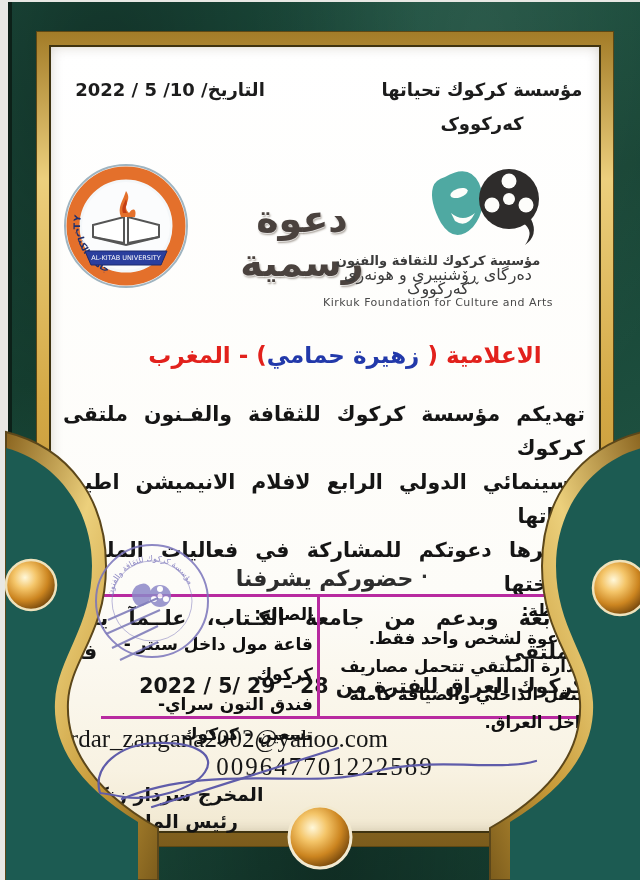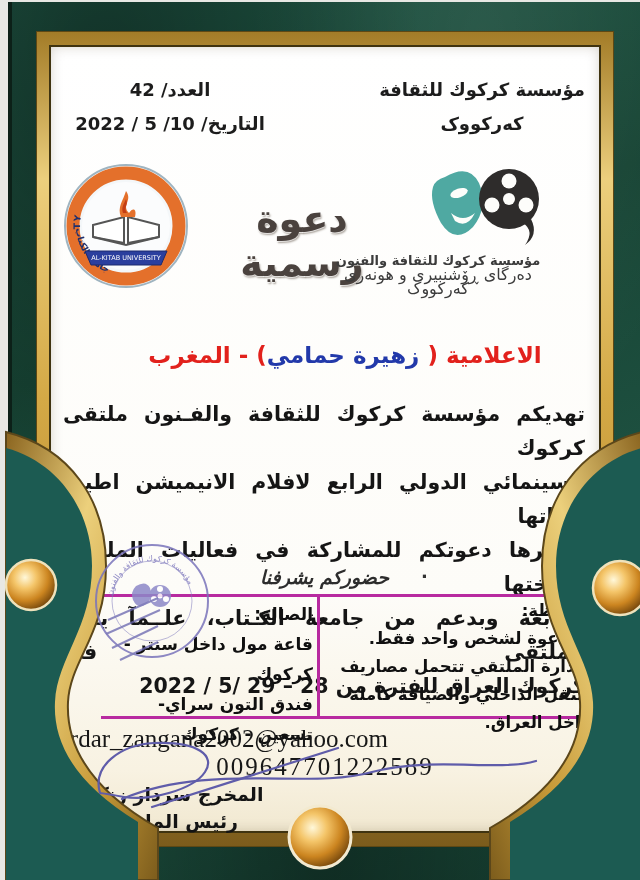--- a/index.html
+++ b/index.html
@@ -44,21 +44,21 @@
            font-size:23px;font-weight:bold;letter-spacing:.5px;padding-left:40px;}
   .red{color:#e2211c;} .blue{color:#2239aa;}
 
   
   .body-par{position:absolute;right:16px;left:14px;top:352px;
             font-size:20.5px;font-weight:bold;line-height:34px;color:#151515;}
   .jline{text-align:justify;text-align-last:justify;}
   .rline{text-align:right;}
 
   .attendance{position:absolute;left:0;right:1px;top:521px;text-align:center;
-              font-size:19px;font-weight:bold;color:#2d2d2d;letter-spacing:.5px;font-style:italic;}
+              font-size:22px;font-weight:bold;color:#2d2d2d;letter-spacing:.5px;}
   .stray-dot{position:absolute;left:372px;top:516px;font-size:18px;font-weight:bold;color:#333;}
 
   
   .tl-top{position:absolute;left:40px;right:6px;top:549px;height:3px;background:#b82aa0;}
   .tl-bot{position:absolute;left:52px;right:6px;top:671px;height:3px;background:#b82aa0;}
   .tl-div{position:absolute;left:268px;top:549px;width:3px;height:125px;background:#b82aa0;}
 
   .venue{position:absolute;left:54px;width:210px;top:554px;text-align:right;
          font-size:17px;font-weight:bold;line-height:30px;color:#101010;}
   .notes{position:absolute;left:282px;width:258px;top:552px;text-align:right;
@@ -80,25 +80,24 @@
 
 <div id="screen">
 
   <div class="frame"></div>
 
   <div class="page-frame">
     <div class="page">
       <div class="page-inner">
 
         <div class="hdr-right">
-          <div>مؤسسة كركوك للثقافة</div>
+          <div>مؤسسة كركوك تحياتها</div>
           <div>کەرکووک</div>
         </div>
         <div class="hdr-left">
-          <div>العدد/  42</div>
           <div>التاريخ/ 10/ 5 / 2022</div>
         </div>
 
         <svg class="overlay" style="left:14px;top:118px;" width="126" height="126" viewBox="0 0 126 126">
           <circle cx="63" cy="63" r="61" fill="#f4f7f9" stroke="#9fb4c0" stroke-width="2"></circle>
           <circle cx="63" cy="63" r="53" fill="none" stroke="#e4702b" stroke-width="13"></circle>
           <circle cx="63" cy="63" r="44" fill="#fbfcfd"></circle>
           <defs>
             <path id="arcTop" d="M 17 63 A 46 46 0 0 1 109 63"></path>
             <path id="arcBot" d="M 13 63 A 50 50 0 0 0 113 63"></path>
@@ -140,20 +139,21 @@
             <circle cx="92" cy="38" r="6" fill="#fdfdfa"></circle>
             <circle cx="92" cy="20" r="7.5" fill="#fdfdfa"></circle>
             <circle cx="109" cy="44" r="7.5" fill="#fdfdfa"></circle>
             <circle cx="75" cy="44" r="7.5" fill="#fdfdfa"></circle>
             <path d="M114 58 Q122 74 108 84 Q118 70 106 62 Z" fill="#2e2c2b"></path>
           </g>
         </svg>
         <div class="fdn-text">
           <div class="fdn-ar">مؤسسة كركوك للثقافة والفنون</div>
           <div class="fdn-ku">دەرگای ڕۆشنبیری و هونەری کەرکووک</div>
+          <div class="fdn-en">Kirkuk Foundation for Culture and Arts</div>
         </div>
 
         <div class="honoree">
           <span class="red">الاعلامية  ( </span><span class="blue">زهيرة حمامي</span><span class="red">) - المغرب</span>
         </div>
 
         <div class="body-par">
           <div class="jline">تهديكم مؤسسة كركوك للثقافة والفـنون ملتقى كركوك</div>
           <div class="jline">السينمائي الدولي الرابع لافلام الانيميشن اطيب تحياتها</div>
           <div class="jline">ويسرها دعوتكم للمشاركة في فعاليات الملتقى بنسختها</div>

